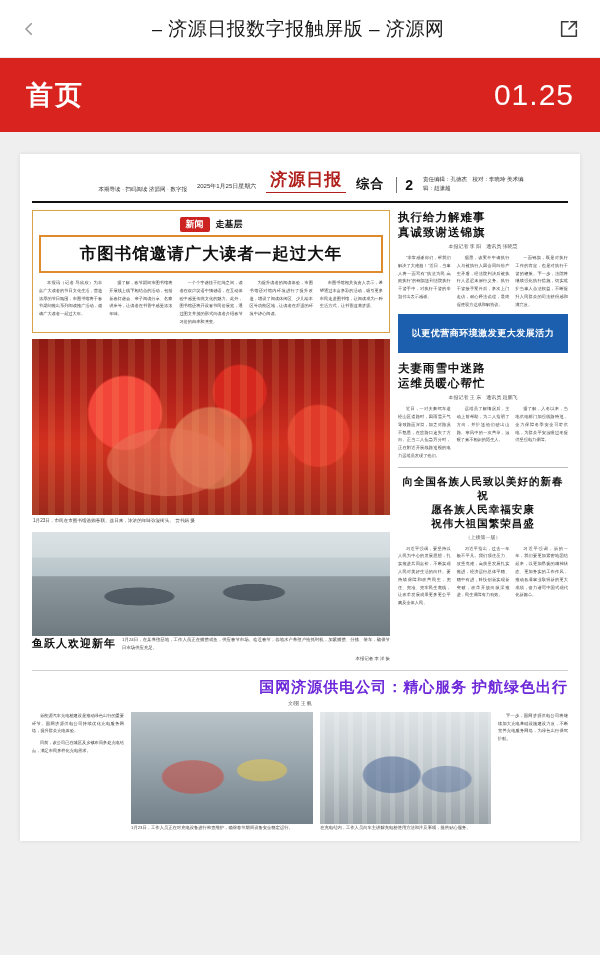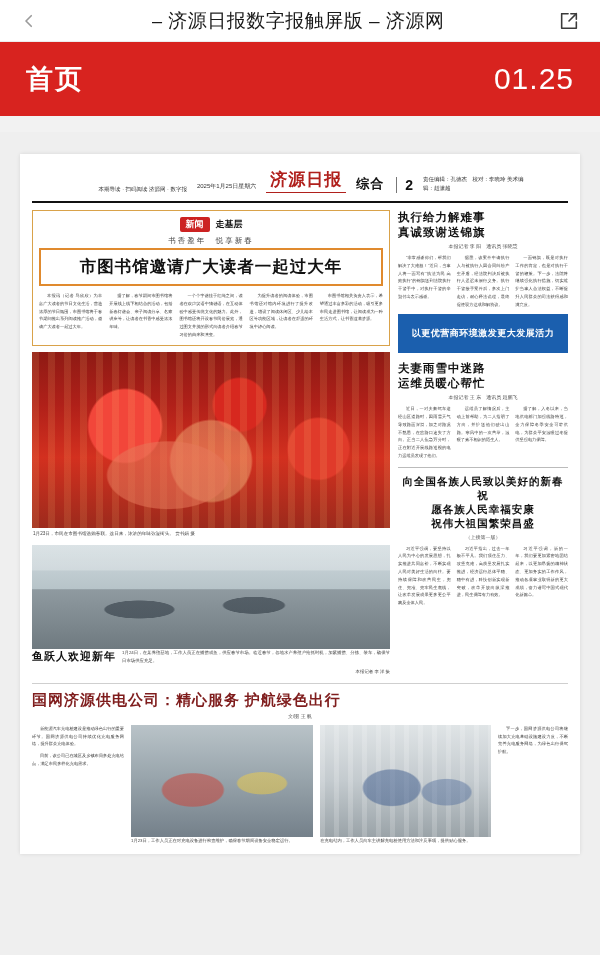--- a/index.html
+++ b/index.html
@@ -6,21 +6,21 @@
   html, body {
     width: 600px; height: 955px;
     background: #ffffff;
     font-family: "Liberation Sans", sans-serif;
     overflow: hidden;
   }
   .app { width: 600px; height: 955px; position: relative; background: #f2f2f2; }
 
   
   .topbar {
-    height: 42px; background: #ffffff;
+    height: 58px; background: #ffffff;
     display: flex; align-items: center;
     padding: 0 14px; gap: 10px;
     border-bottom: 1px solid #ececec;
   }
   .nav-back {
     width: 30px; height: 30px; flex: 0 0 30px;
     display: flex; align-items: center; justify-content: center;
     color: #9b9b9b;
   }
   .nav-back svg { display: block; }
@@ -175,22 +175,22 @@
     background:#1b5fae; color:#fff; font-size:9px; font-weight:700;
     text-align:center; padding:13px 2px; margin:6px 0 8px; letter-spacing:.5px;
     font-family:"Liberation Serif", serif;
   }
   .hr-thin { border-top:1px solid #bbb; margin:7px 0; }
   .r-head2 { text-align:center; font-family:"Liberation Serif", serif; font-weight:700; color:#111; font-size:10.5px; letter-spacing:1px; }
 
   
   .bottom-block { margin-top: 9px; border-top: 1px solid #cfcfcf; padding-top: 7px; }
   .bb-title {
-    text-align:left; font-family:"Liberation Serif", serif;
-    font-size: 15px; font-weight:700; color:#7f1d1d; letter-spacing:1px;
+    text-align:right; font-family:"Liberation Serif", serif;
+    font-size: 15px; font-weight:700; color:#6d28d9; letter-spacing:1px;
   }
   .bb-credit { text-align:center; font-size:5px; color:#555; margin-top:3px; }
   .bb-row { display:flex; gap:7px; margin-top:6px; }
   .bb-text { flex:0 0 92px; }
   .bb-ph1 {
     flex:1 1 auto; height:112px;
     background: linear-gradient(180deg,#b9c3c8 0%, #9aa6ad 45%, #74808a 100%);
     position:relative;
   }
   .bb-ph1::after{
@@ -259,21 +259,20 @@
 
       <div class="paper-body">
 
         <div class="col-left">
 
           <div class="framed">
             <div class="kicker-row">
               <span class="badge-logo">新闻</span>
               <span class="badge-tail">走基层</span>
             </div>
-            <div class="shoulder">书香盈年　悦享新春</div>
             <div class="headline-box">
               <div class="headline">市图书馆邀请广大读者一起过大年</div>
             </div>
             <div class="cols4">
               <div class="tcol">
                   <div class="tline ind">本报讯（记者 马欣欣）为丰富广大读者的节日文化生活，营造浓厚的节日氛围，市图书馆将于春节期间推出系列阅读推广活动，邀请广大读者一起过大年。</div>
                 </div>
               <div class="tcol">
                   <div class="tline ind">据了解，春节期间市图书馆将开展线上线下相结合的活动，包括新春灯谜会、亲子阅读分享、名家讲座等，让读者在书香中感受浓浓年味。</div>
                 </div>

